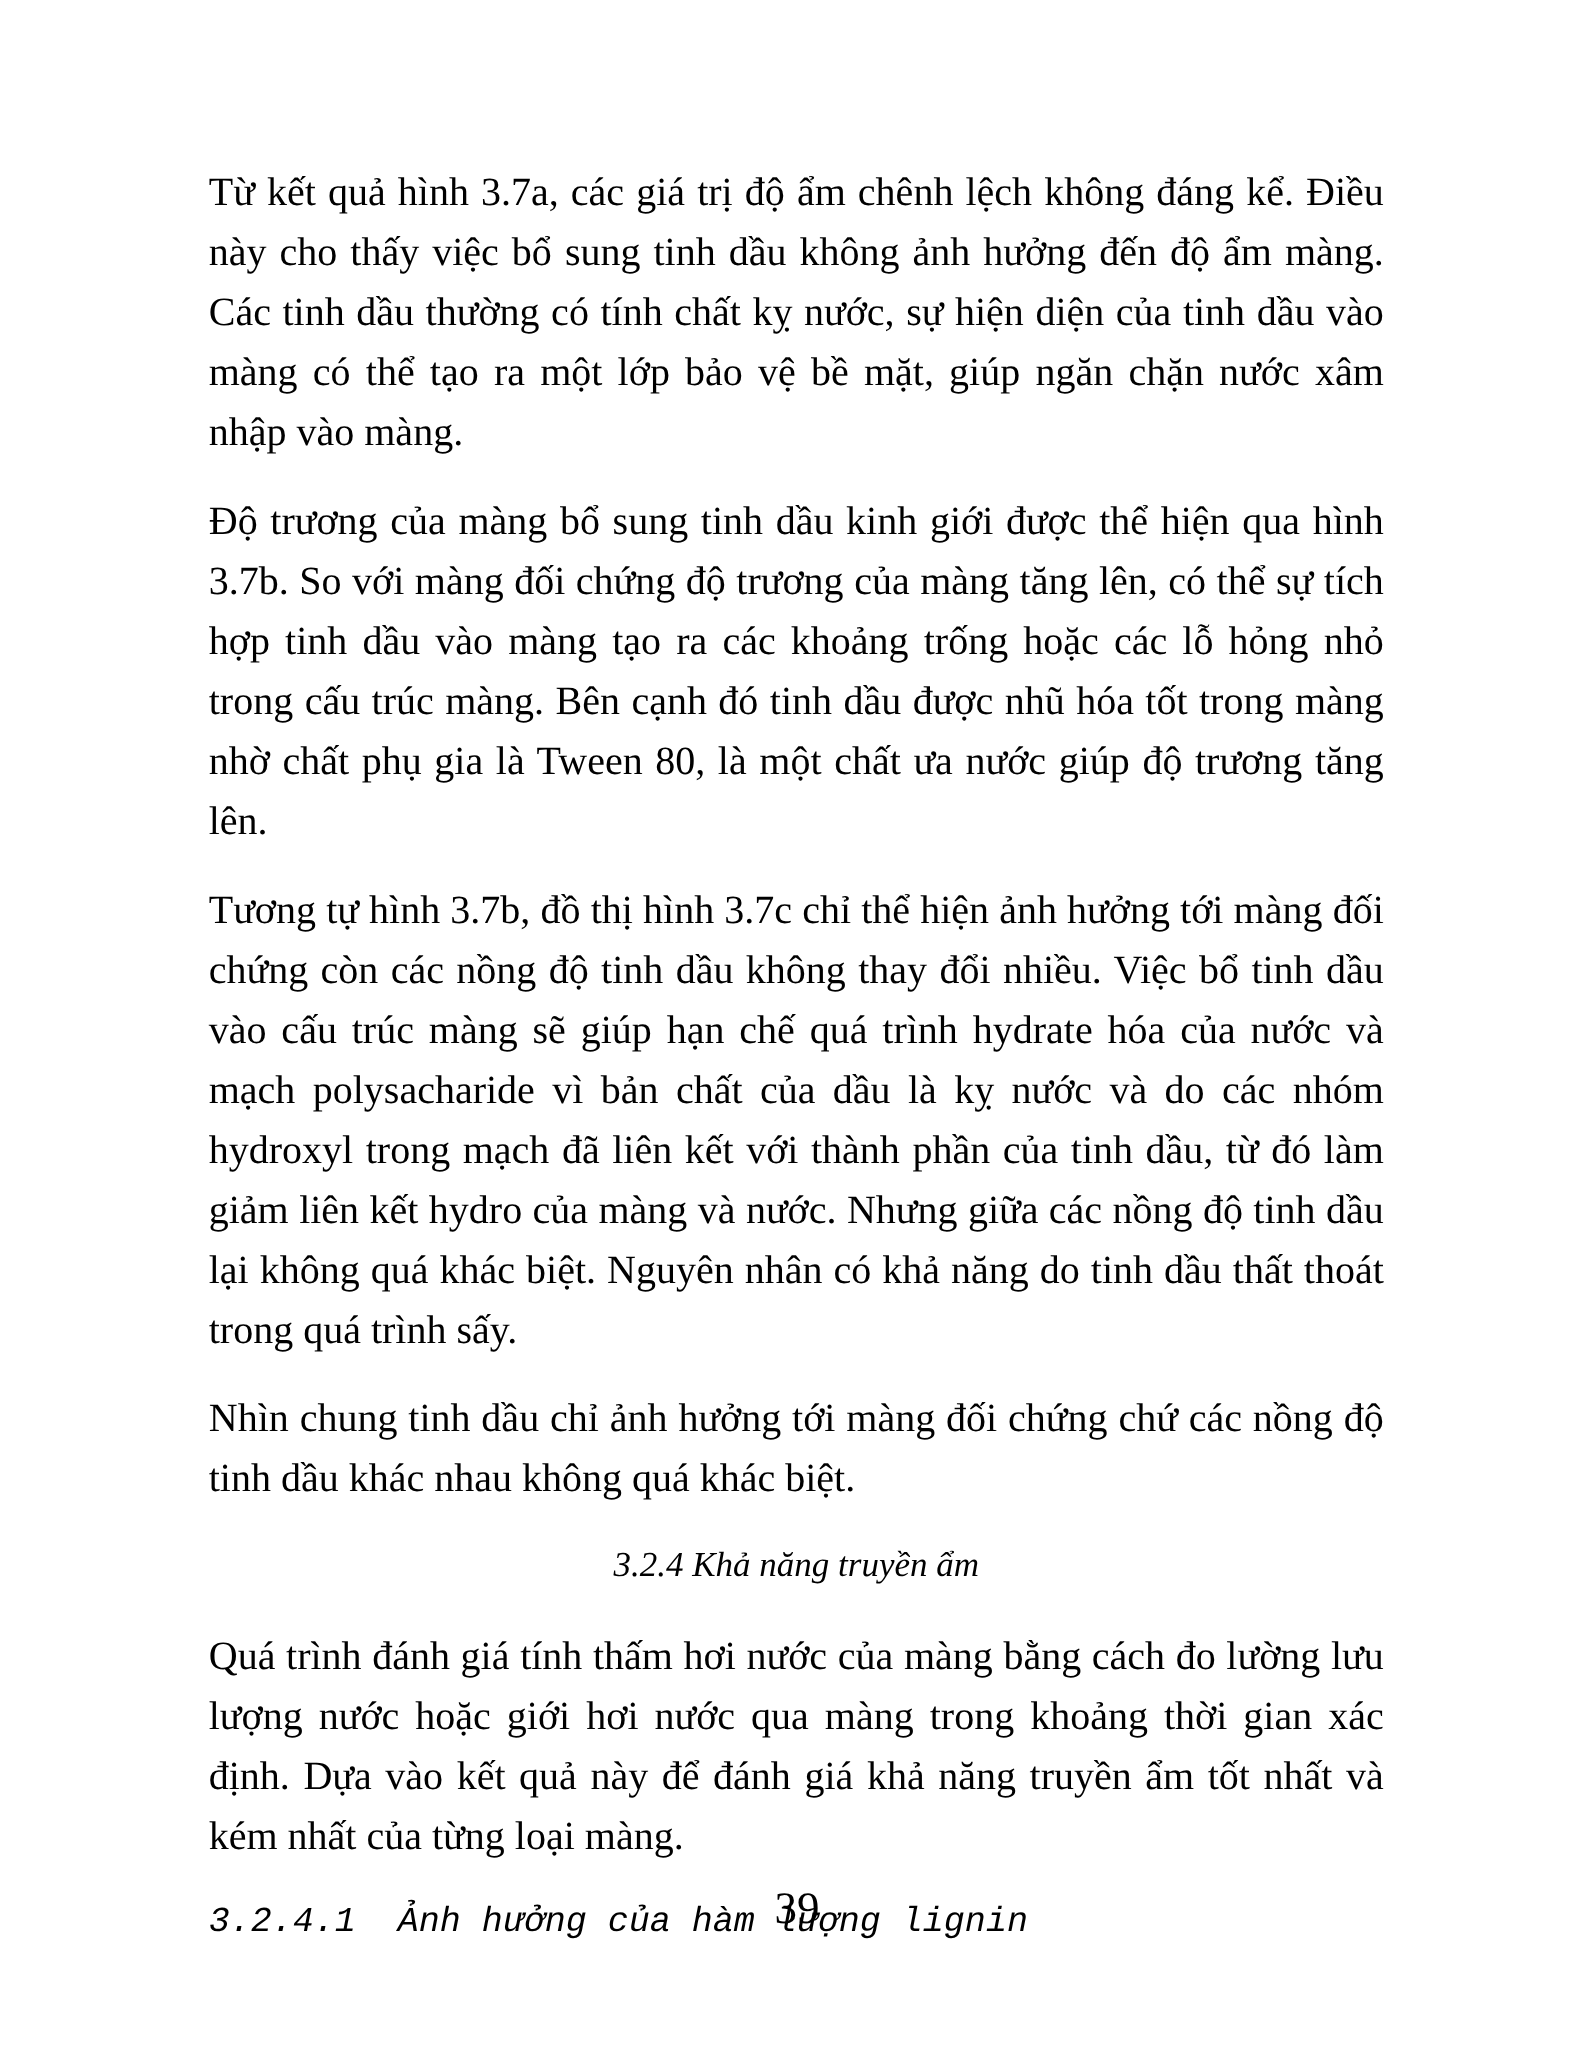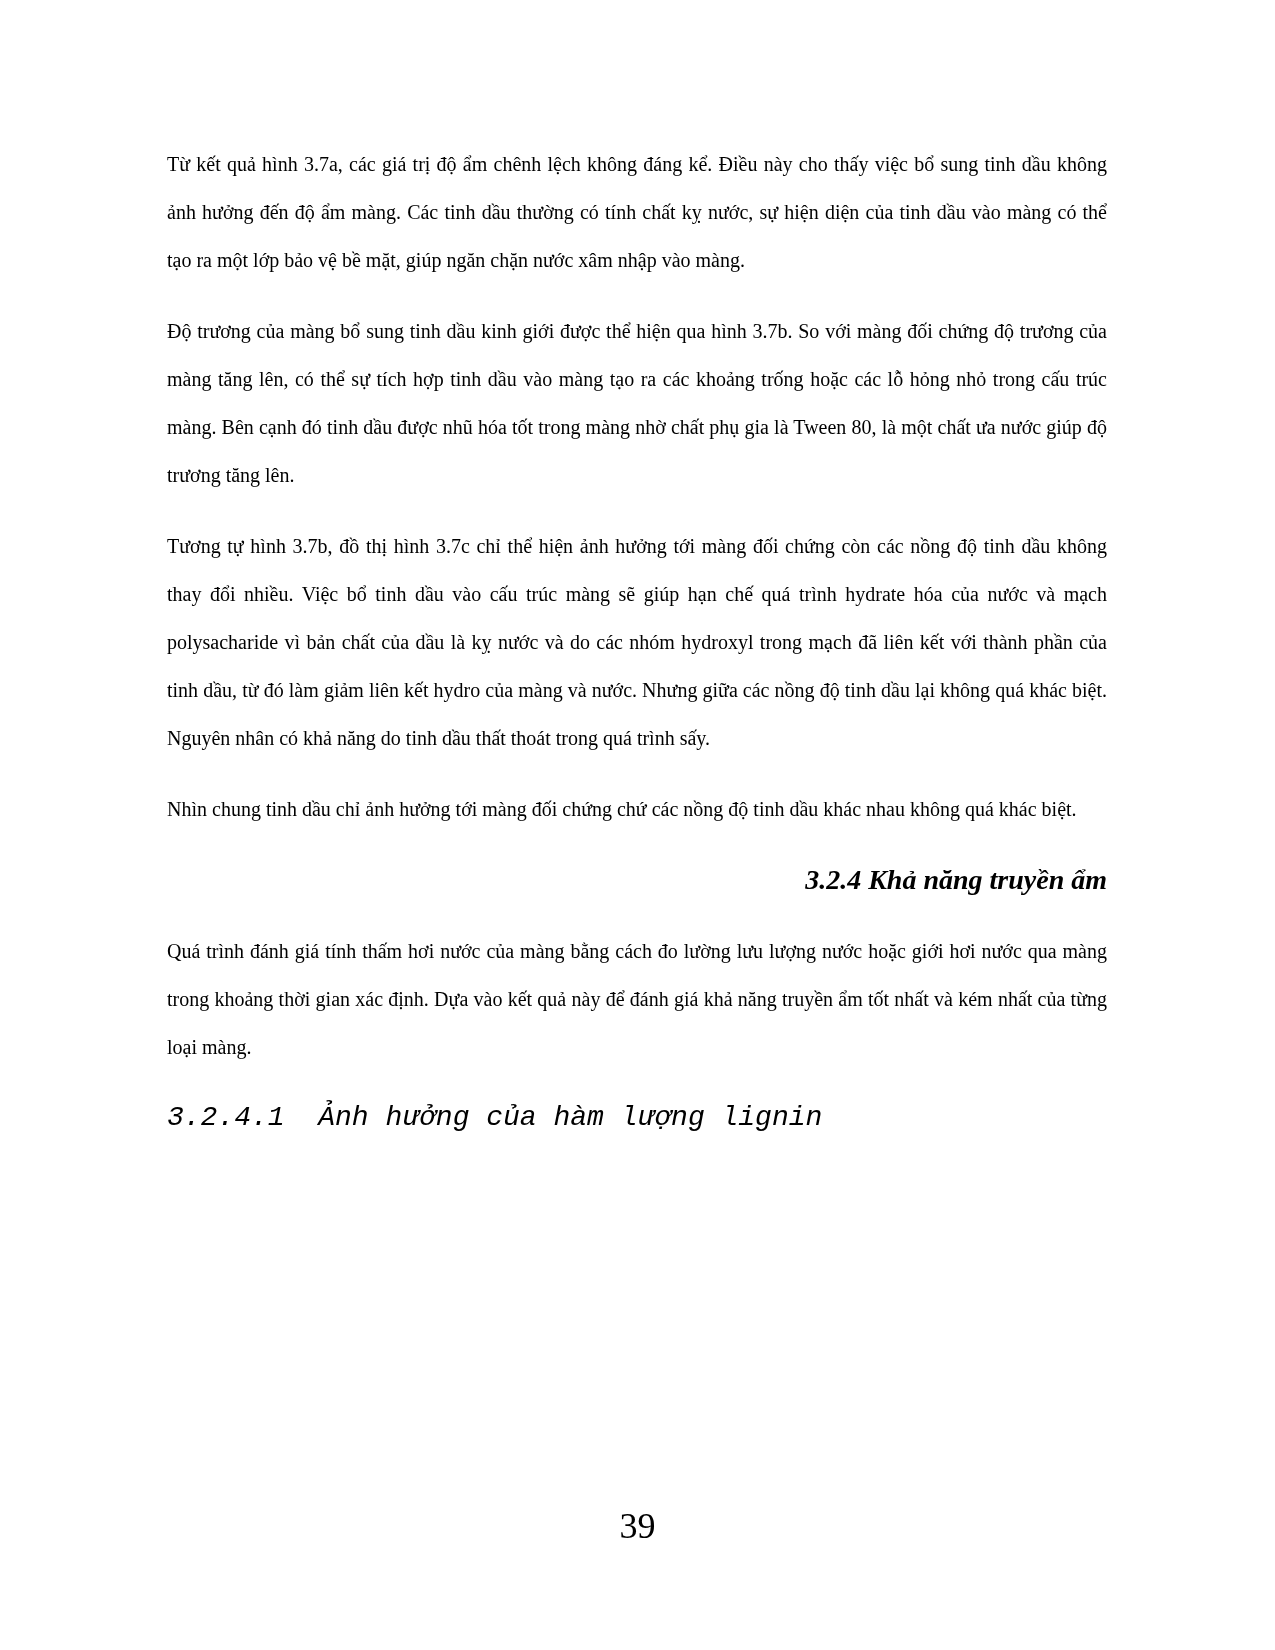--- a/index.html
+++ b/index.html
@@ -20,31 +20,31 @@
     inset: 0;
     background: #ffffff;
   }
   .page-body {
     position: absolute;
     left: 167px;
     top: 124px;
     width: 940px;
   }
   .body-para {
-    font-size: 20px;
+    font-size: 32px;
     line-height: 48px;
     text-align: justify;
-    margin: 16px 0 23px 0;
+    margin: 5px 0 23px 0;
   }
   .section-heading {
     font-size: 28px;
     line-height: 48px;
-    font-weight: bold;
+    font-weight: normal;
     font-style: italic;
-    text-align: right;
+    text-align: center;
     margin: 0 0 23px 0;
     white-space: pre-wrap;
   }
   .subsection-heading {
     font-size: 28px;
     line-height: 48px;
     font-weight: normal;
     font-style: italic;
     text-align: left;
     margin: 10px 0 23px 0;

